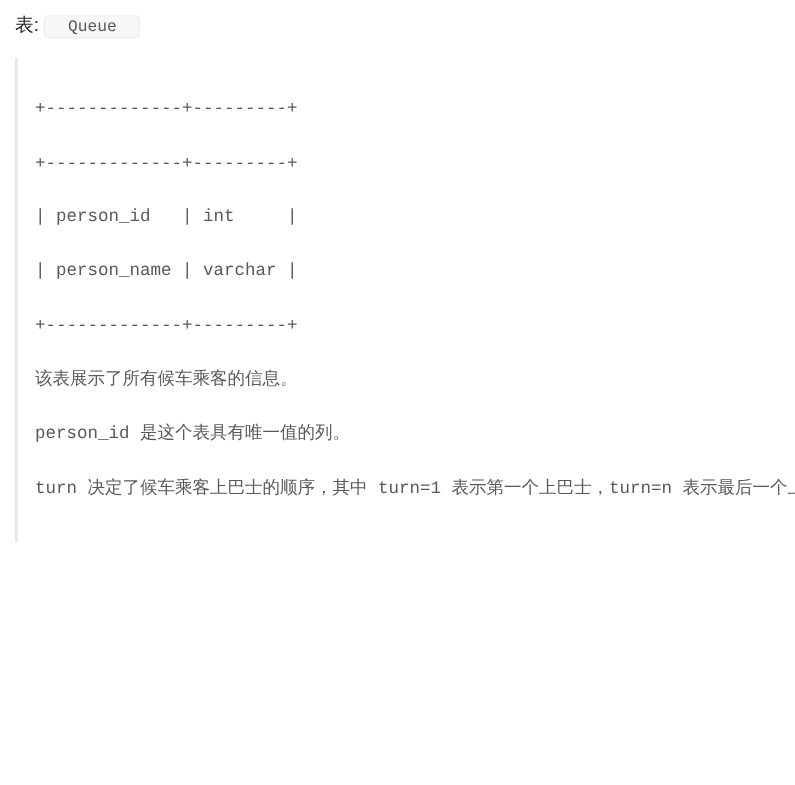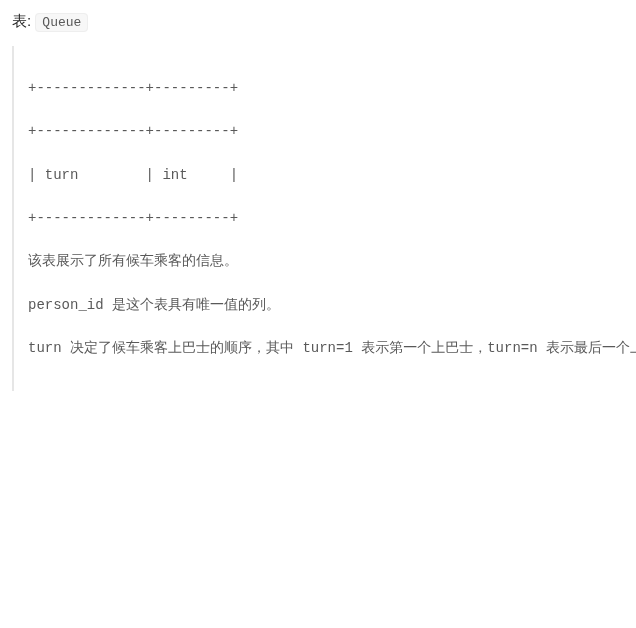--- a/index.html
+++ b/index.html
@@ -19,21 +19,21 @@
 .table-label-row {
   margin-bottom: 12px;
 }
 .table-label-text {
   color: #262626;
 }
 .inline-code {
   background: #f7f7f7;
   border: 1px solid #eee;
   border-radius: 4px;
-  padding: 1px 6px;
+  padding: 1px 18px;
   font-family: Menlo, Consolas, "Courier New", monospace;
   font-size: 13px;
   color: #595959;
 }
 .pre-block {
   font-family: Menlo, Consolas, "Courier New", monospace;
   font-size: 14px;
   color: #595959;
   line-height: 1.55;
   white-space: pre;
@@ -53,20 +53,21 @@
 <body>
 <div class="container">
 
 <div class="table-label-row">
   <span class="table-label-text">表: </span><span class="inline-code">Queue</span>
 </div>
 
 <div class="pre-block">
 <span class="pre-line">+-------------+---------+</span>
 <span class="pre-line">+-------------+---------+</span>
-<span class="pre-line">| turn        | int     |</span>
+<span class="pre-line">| person_id   | int     |</span>
+<span class="pre-line">| person_name | varchar |</span>
 <span class="pre-line">+-------------+---------+</span>
 <span class="pre-line">该表展示了所有候车乘客的信息。</span>
 <span class="pre-line">person_id 是这个表具有唯一值的列。</span>
 <span class="pre-line">turn 决定了候车乘客上巴士的顺序，其中 turn=1 表示第一个上巴士，turn=n 表示最后一个上巴士。</span>
 </div>
 
 </div>
 
 </body></html>

